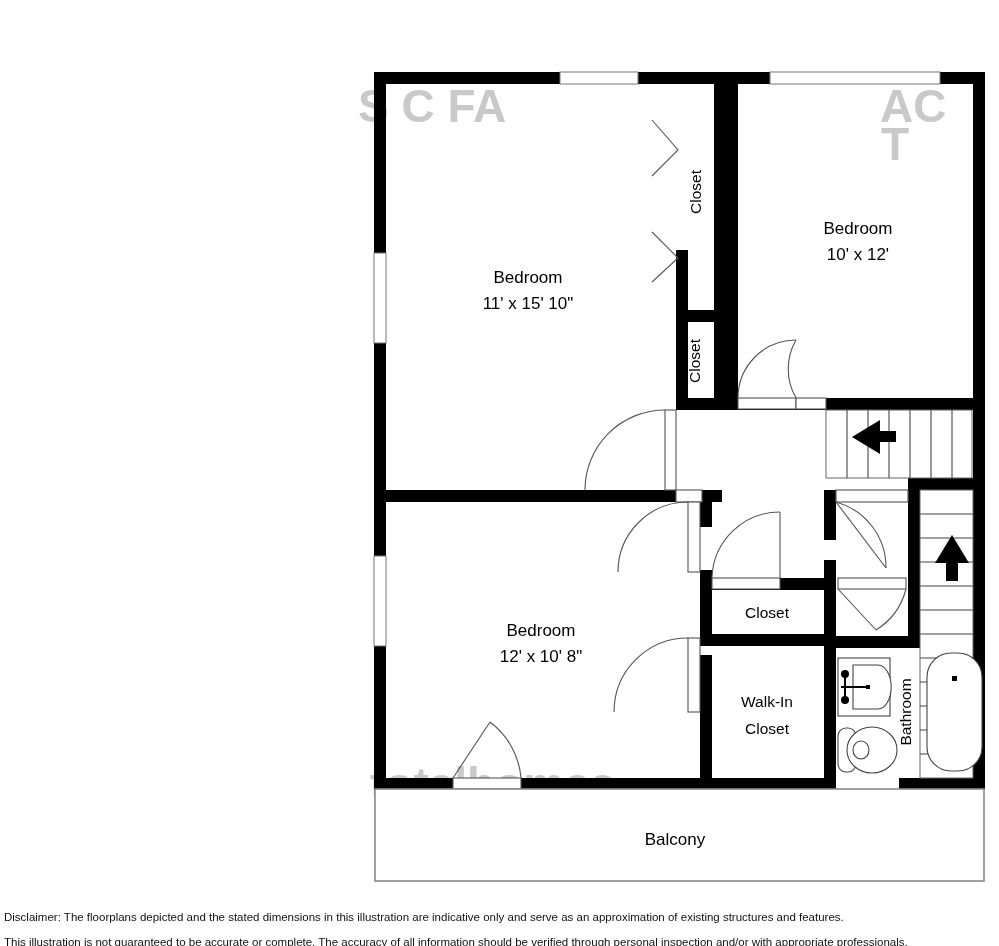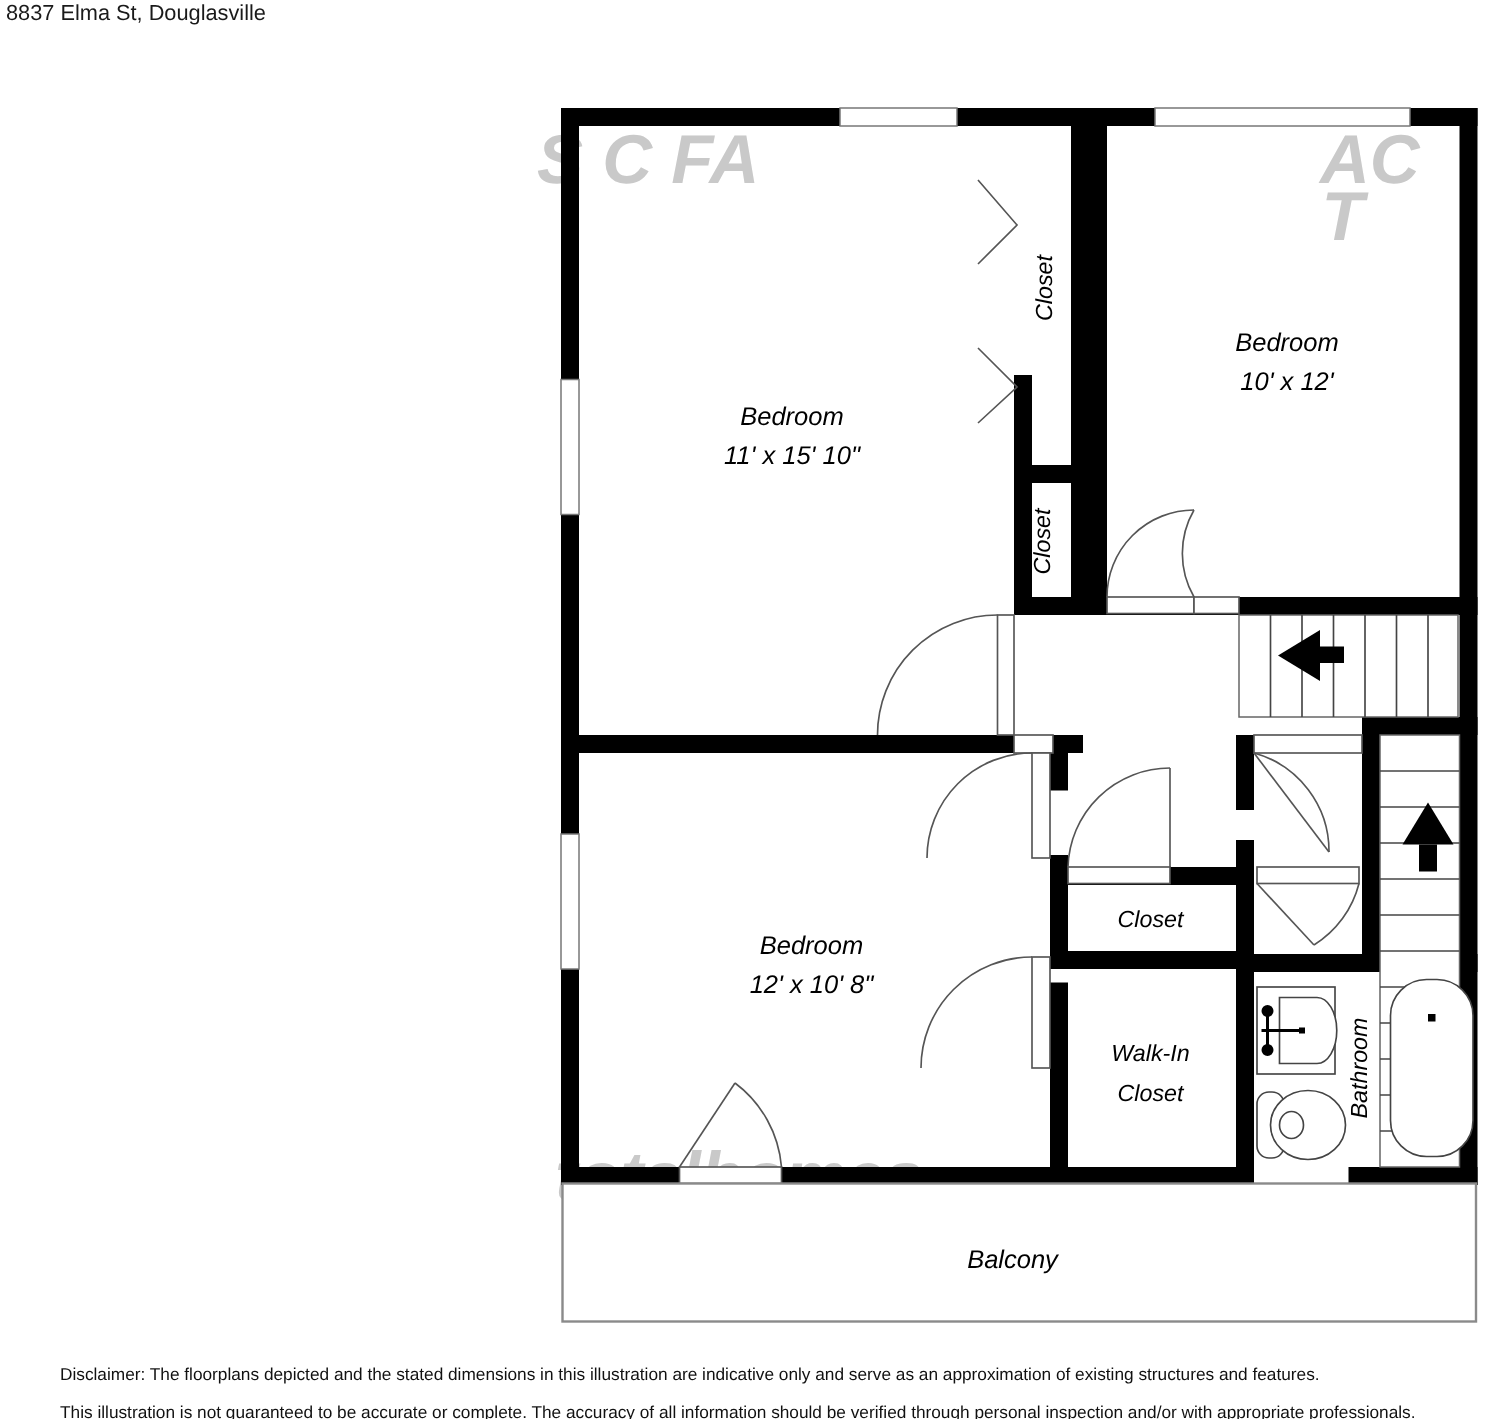--- a/index.html
+++ b/index.html
@@ -30,58 +30,55 @@
     white-space: nowrap;
   }
 
   
   #plan {
     position: absolute;
     left: 0;
     top: 0;
     width: 792px;
     height: 900px;
-    font-style: italic;
   }
   #plan svg { display: block; }
 
   
   #disclaimer {
     position: absolute;
     left: 4px;
     top: 905px;
     width: 990px;
   }
   #disclaimer .dline {
     font-size: 11.5px;
     line-height: 25px;
     color: #111111;
     white-space: nowrap;
-    margin-left: 36px;
   }
 
   .lbl {
     font-family: "Liberation Sans", sans-serif;
     fill: #000000;
   }
   .lbl-room  { font-size: 17px; }
   .lbl-dim   { font-size: 17px; }
   .lbl-small { font-size: 15.5px; }
   .wm {
     font-family: "Liberation Sans", sans-serif;
     font-size: 46px;
     fill: #c9c9c9;
     font-weight: 600;
   }
 </style>
 </head>
 <body>
 
 <div id="header">
-  <div class="line">8837 Elma St, Douglasville</div>
 </div>
 
 <div id="plan">
 <svg width="999" height="900" viewBox="0 0 999 900" xmlns="http://www.w3.org/2000/svg">
 
   <g>
     <text class="wm" x="358" y="122">S                    C   FA</text>
     <text class="wm" x="880" y="122">AC</text>
     <text class="wm" x="881" y="160">T</text>
     <text class="wm" x="370" y="800" font-size="58">totalhomes</text>

